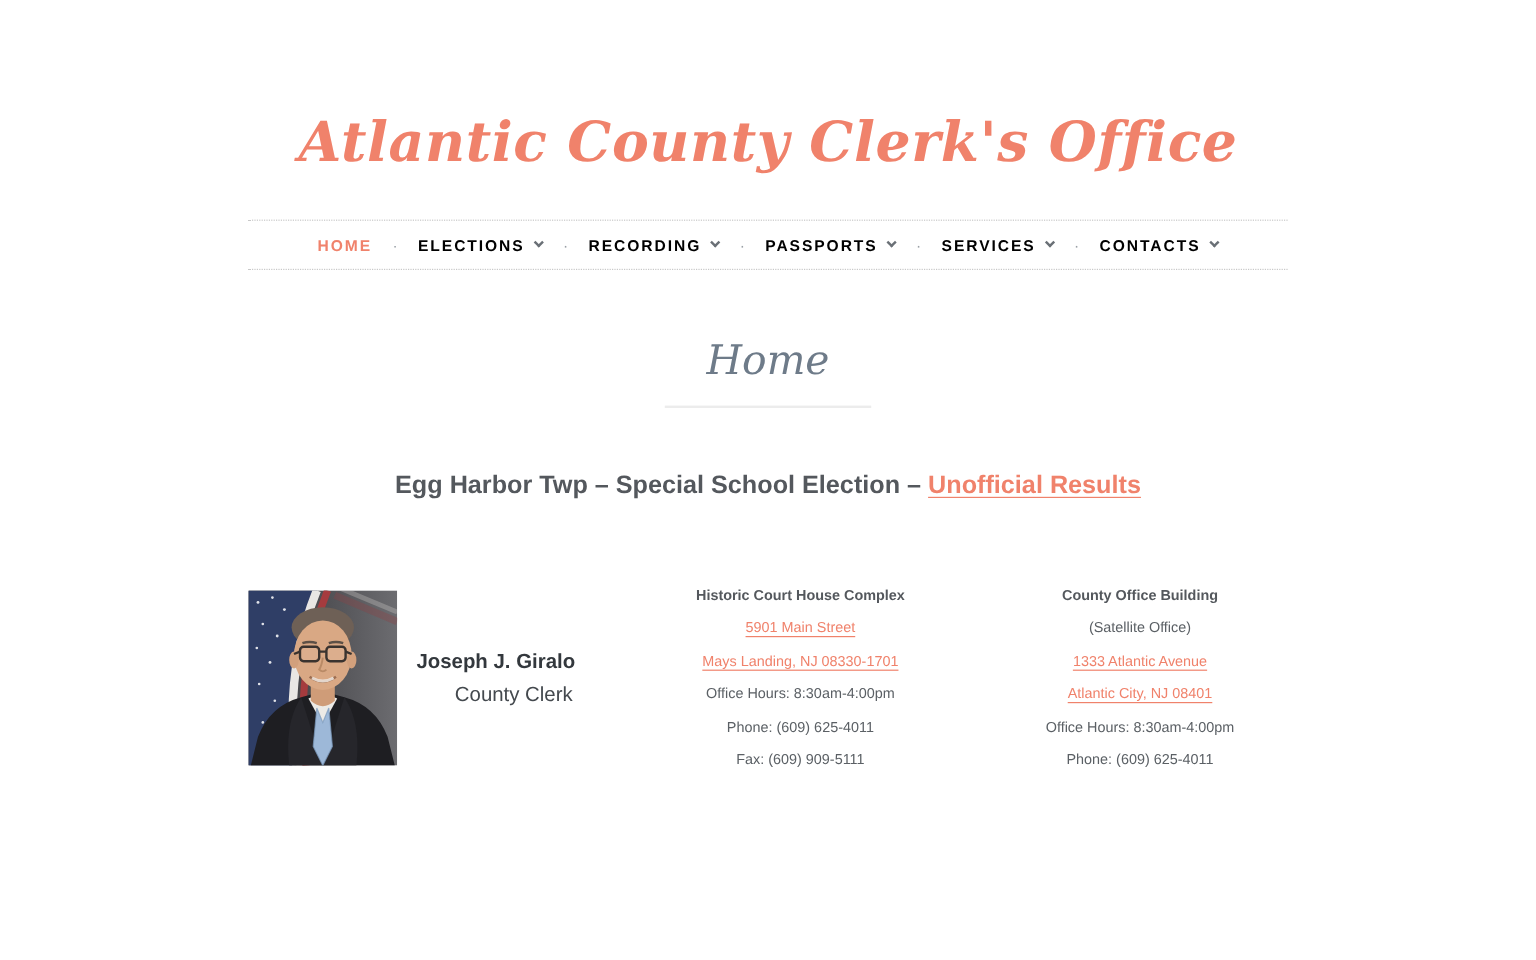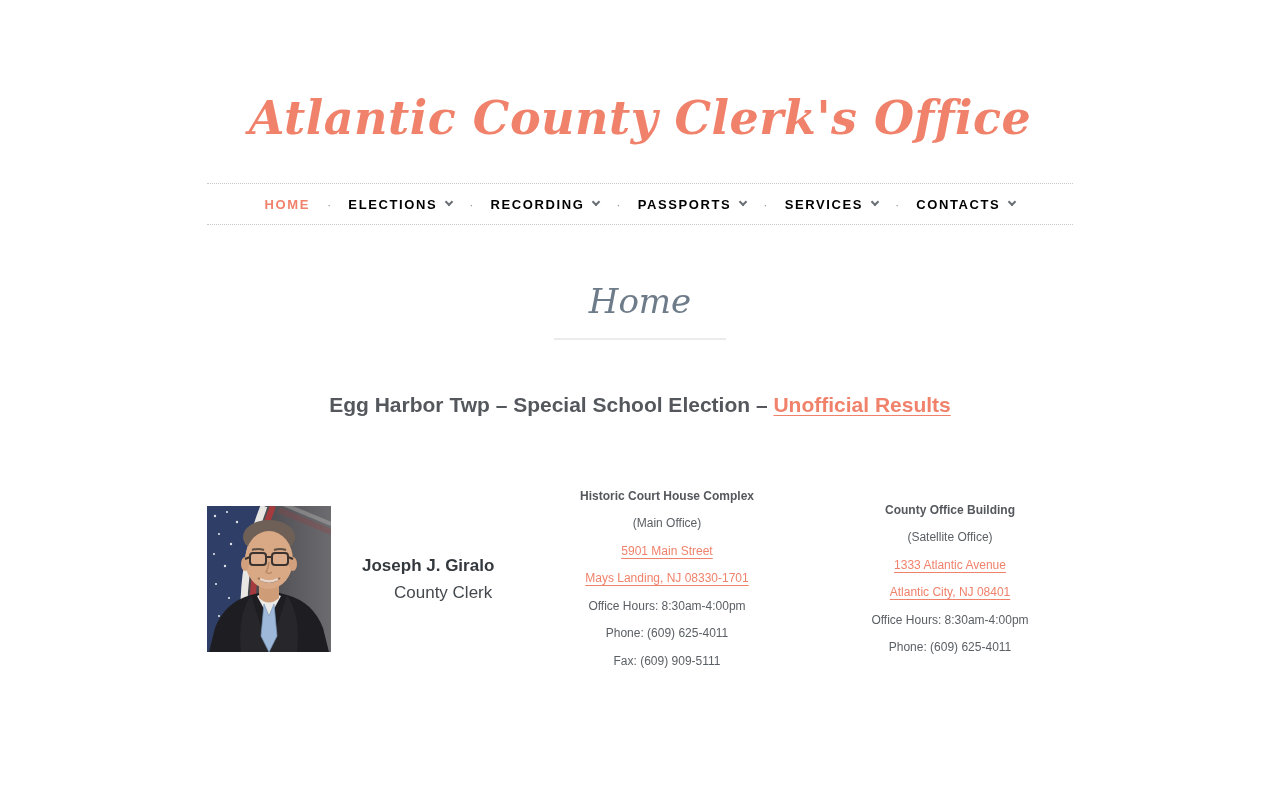--- a/index.html
+++ b/index.html
@@ -96,21 +96,21 @@
     text-align:center;
   }
   .announcements a.accent-link { font-weight:700; }
 
   
   .contact-row {
     margin-top:58px;
     display:flex;
     align-items:center;
   }
-  .col-clerk  { width:300px; display:flex; align-items:center;gap:15px; }
+  .col-clerk  { width:300px; display:flex; align-items:center; }
   .col-office-main { width:320px; text-align:center; }
   .col-office-satellite { width:246px; text-align:center; }
 
   .clerk-photo {
     width:124px; height:146px;
     flex:0 0 124px;
     display:block;
   }
   .clerk-meta { margin-left:16px; }
   .clerk-name { font-size:17px; font-weight:700; color:#33383d; line-height:27px; }
@@ -237,21 +237,20 @@
           <path d="M53,73 Q62,78 71,73" stroke="#f0e8e0" stroke-width="2.4" fill="none" opacity="0.85"></path>
         </svg>
         <div class="clerk-meta">
           <div class="clerk-name">Joseph J. Giralo</div>
           <div class="clerk-title">County Clerk</div>
         </div>
       </div>
 
       <div class="col-office-main office">
         <div class="office-name">Historic Court House Complex</div>
-        <div>(Main Office)</div>
         <div><a class="accent-link">5901 Main Street</a></div>
         <div><a class="accent-link">Mays Landing, NJ 08330-1701</a></div>
         <div>Office Hours: 8:30am-4:00pm</div>
         <div>Phone: (609) 625-4011</div>
         <div>Fax: (609) 909-5111</div>
       </div>
 
       <div class="col-office-satellite office">
         <div class="office-name">County Office Building</div>
         <div>(Satellite Office)</div>

